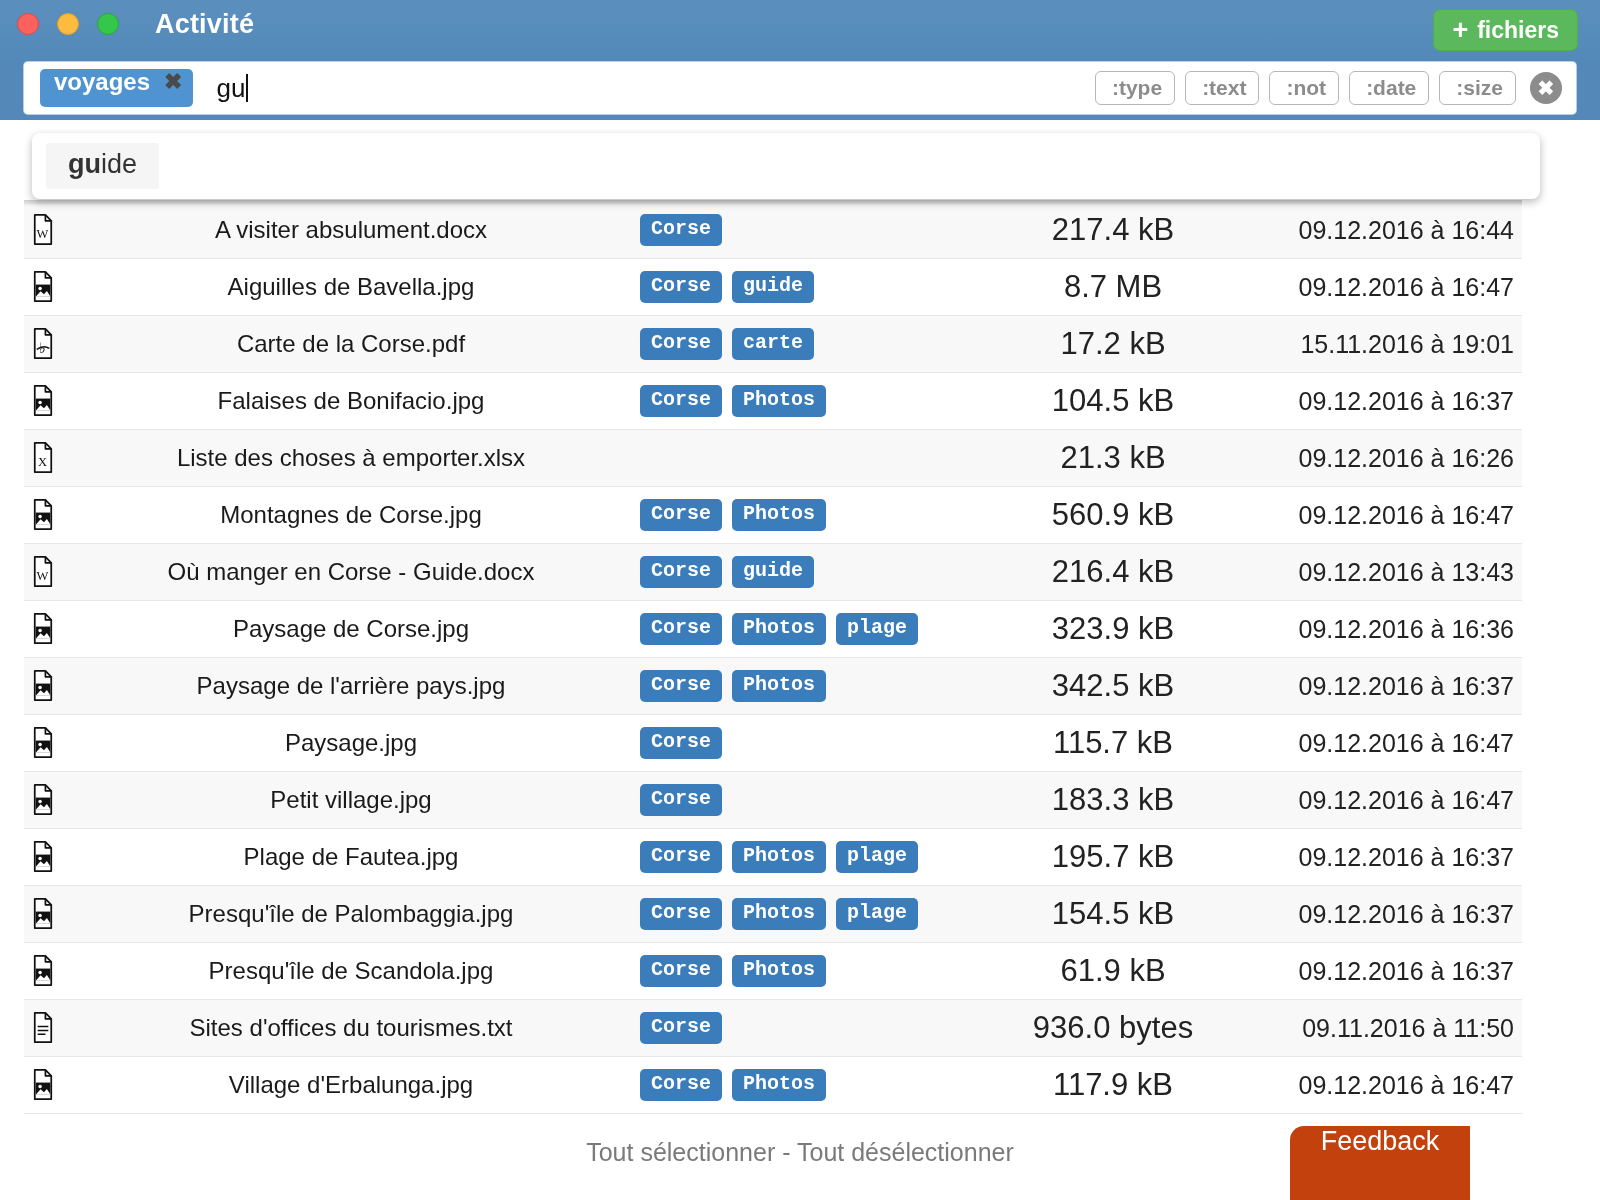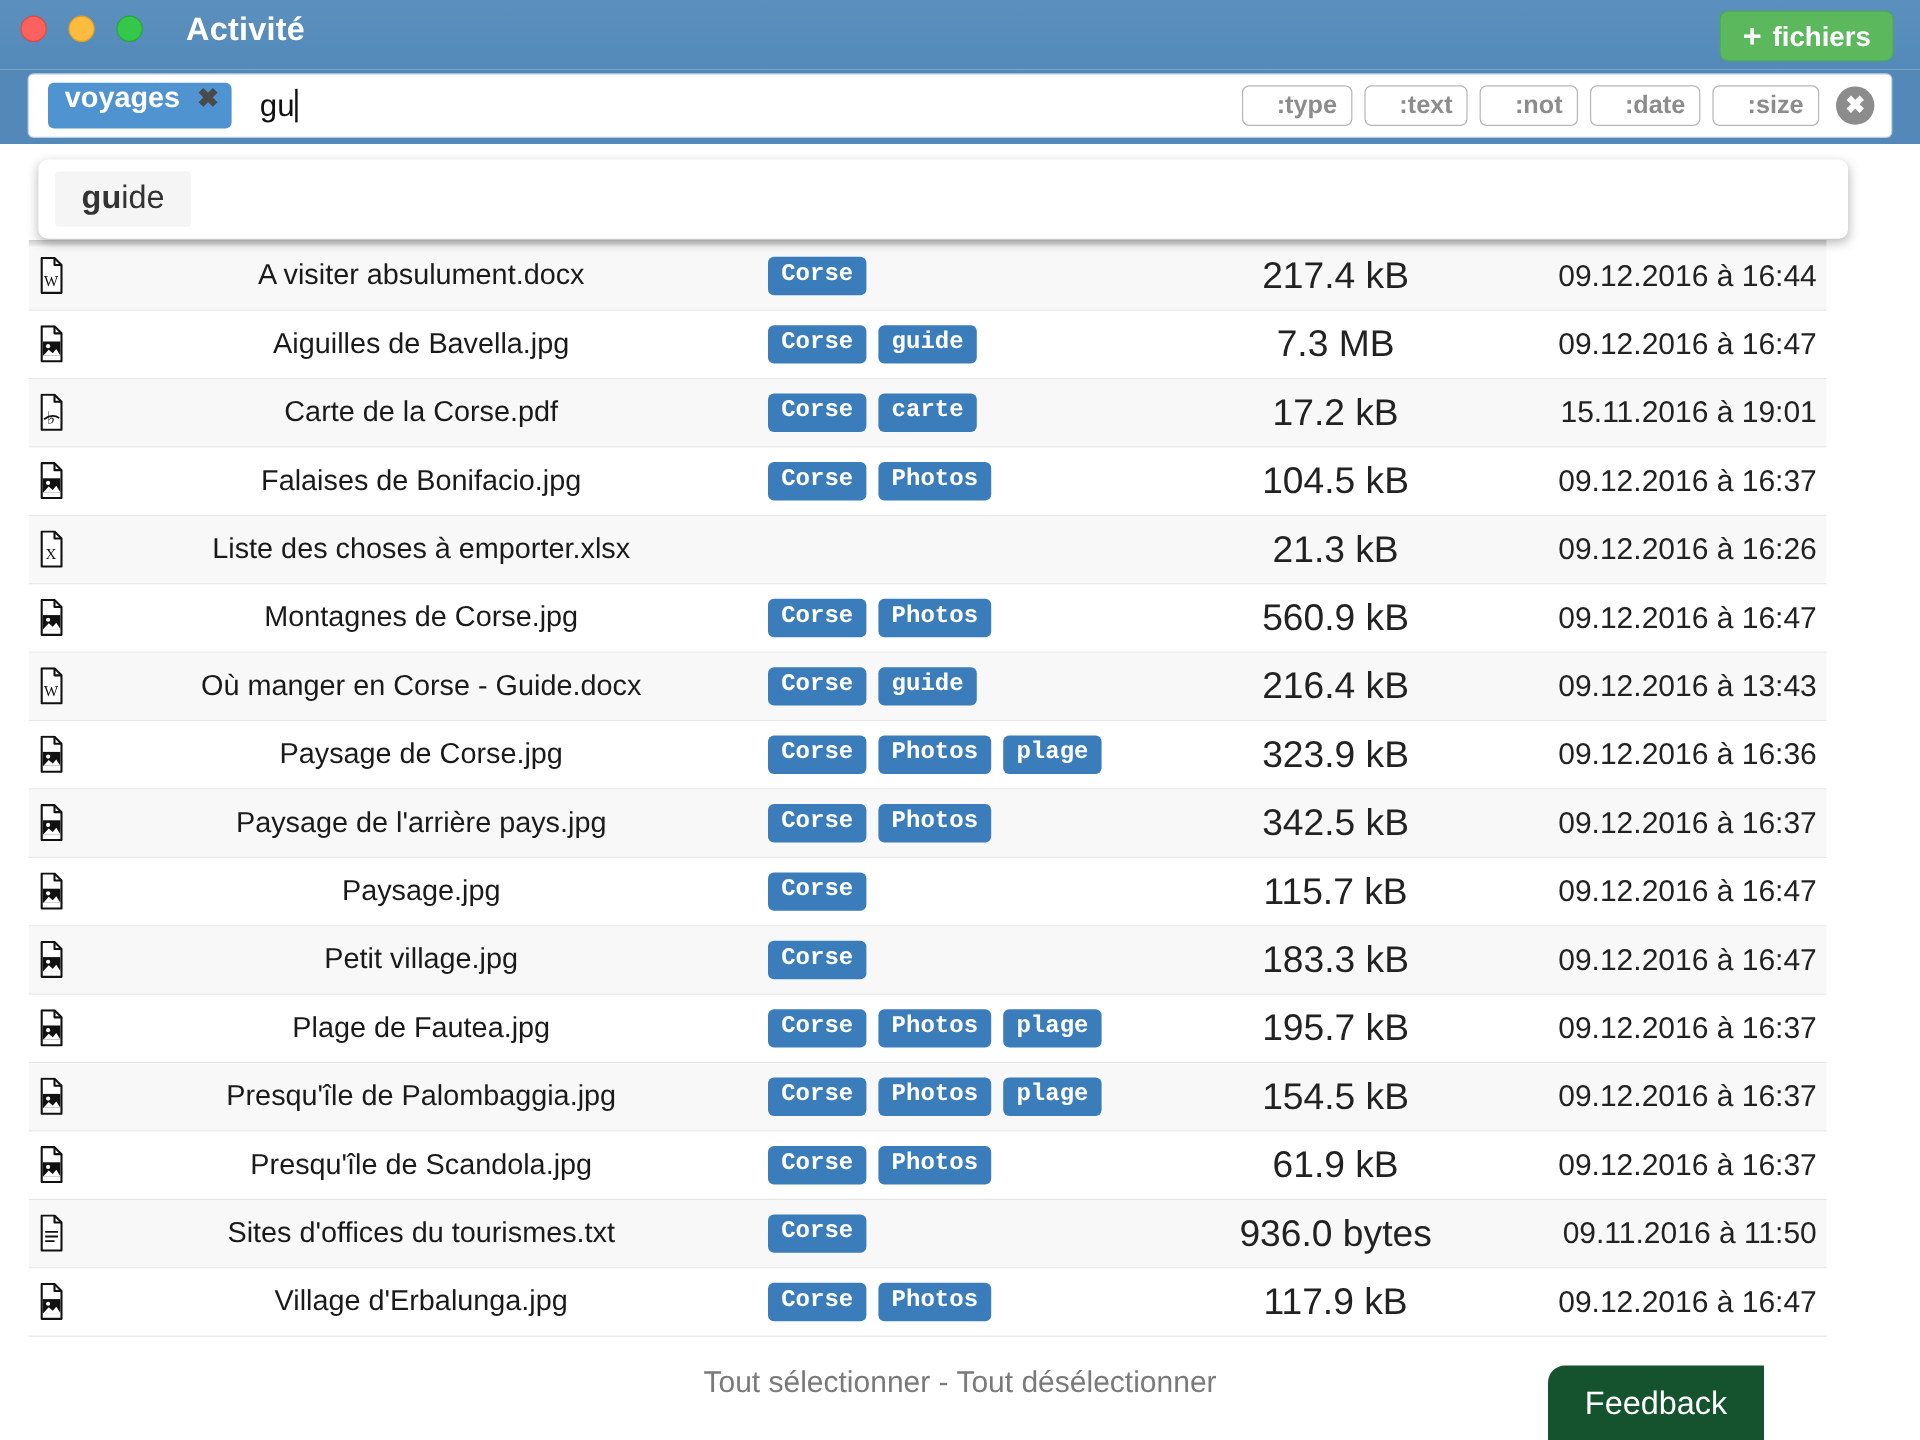--- a/index.html
+++ b/index.html
@@ -115,21 +115,21 @@
     right: 12px; top: 50%;
     transform: translateY(-50%);
     display: flex; align-items: center; gap: 10px;
   }
   .filter-tag {
     border: 1px solid #b7b7b7;
     border-radius: 6px;
     color: #8c8c8c;
     font-size: 21px;
     font-weight: bold;
-    padding: 5px 12px 6px 28px;
+    padding: 5px 12px 6px 16px;
     cursor: pointer;
     background: #fff;
     line-height: 1;
   }
   .clear-btn {
     width: 32px; height: 32px;
     border-radius: 50%;
     background: #8c8c8c;
     color: #ffffff;
     display: flex; align-items: center; justify-content: center;
@@ -210,26 +210,26 @@
     left: 0; right: 0; top: 26px;
     text-align: center;
     font-size: 25px;
     color: #7a7a7a;
   }
   .select-actions span { cursor: pointer; }
   .select-actions .sep { cursor: default; }
   .feedback-btn {
     position: absolute;
     right: 130px; bottom: 0;
-    width: 180px; height: 62px;
-    background: #14532d;
+    width: 180px; height: 74px;
+    background: #c2410c;
     color: #ffffff;
     font-size: 27px;
     border-radius: 14px 0 0 0;
-    display: flex; align-items: center; justify-content: center;
+    display: flex; justify-content: center;
     cursor: pointer;
   }
 
   
   .list-shadow {
     position: absolute;
     top: 200px; left: 24px;
     width: 1498px; height: 6px;
     background: linear-gradient(to bottom, rgba(0,0,0,.20), rgba(0,0,0,0));
     z-index: 2;
@@ -303,21 +303,21 @@
             <rect x="4" y="14" width="15" height="12" fill="#111"></rect>
             <circle cx="8.5" cy="18" r="1.8" fill="#fff"></circle>
             <path d="M4.5 26 l4.5 -5 l3.5 3 l3 -3.5 l3.5 5.5 z" fill="#fff"></path>
           </svg>
         </div>
         <div class="col-name">Aiguilles de Bavella.jpg</div>
         <div class="col-tags">
           <span class="tag">Corse</span>
           <span class="tag">guide</span>
         </div>
-        <div class="col-size">7.3 MB</div>
+        <div class="col-size">8.7 MB</div>
         <div class="col-date">09.12.2016 à 16:47</div>
       </div>
       <div class="row alt">
         <div class="col-icon">
           <svg class="ficon" viewBox="0 0 23 33" xmlns="http://www.w3.org/2000/svg">
             <path d="M3 1 h11 l6 6 v24 h-17 z" fill="#fff" stroke="#111" stroke-width="1.8" stroke-linejoin="round"></path>
             <path d="M14 1 v6 h6" fill="none" stroke="#111" stroke-width="1.8" stroke-linejoin="round"></path>
             <text x="11" y="26" font-family="Liberation Serif, serif" font-size="15" text-anchor="middle" fill="#111">♭</text>
             <path d="M5 22 q7 -5 13 -1" stroke="#111" stroke-width="1.5" fill="none"></path>
           </svg>

